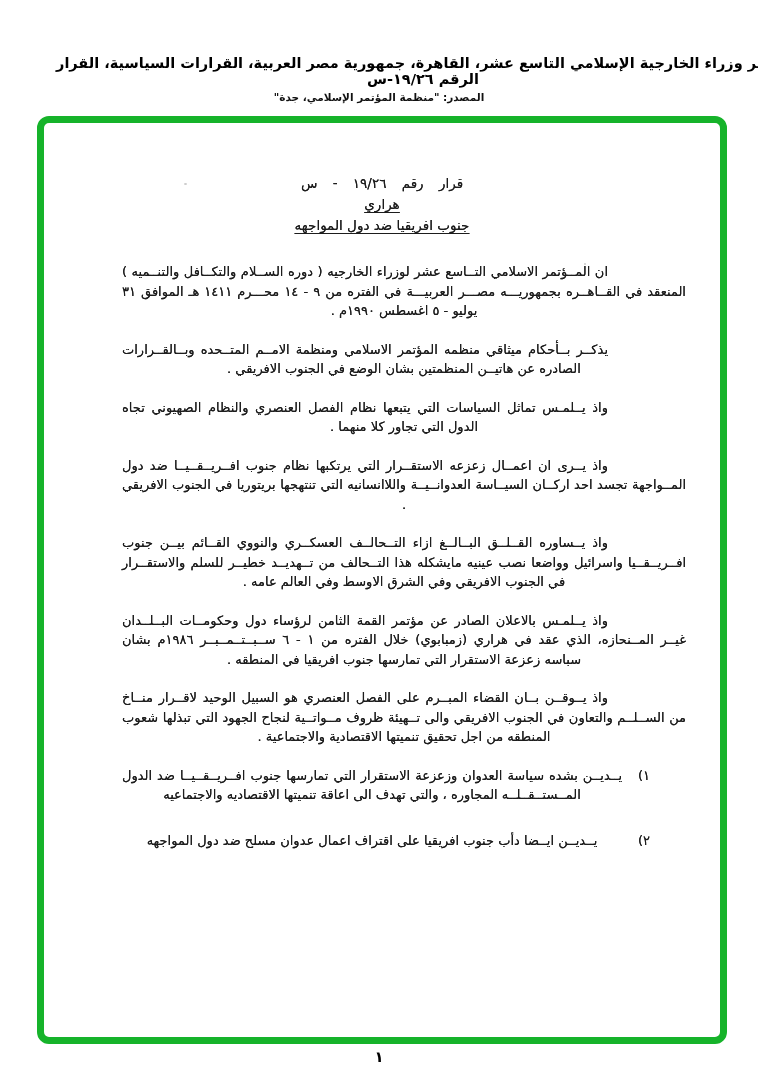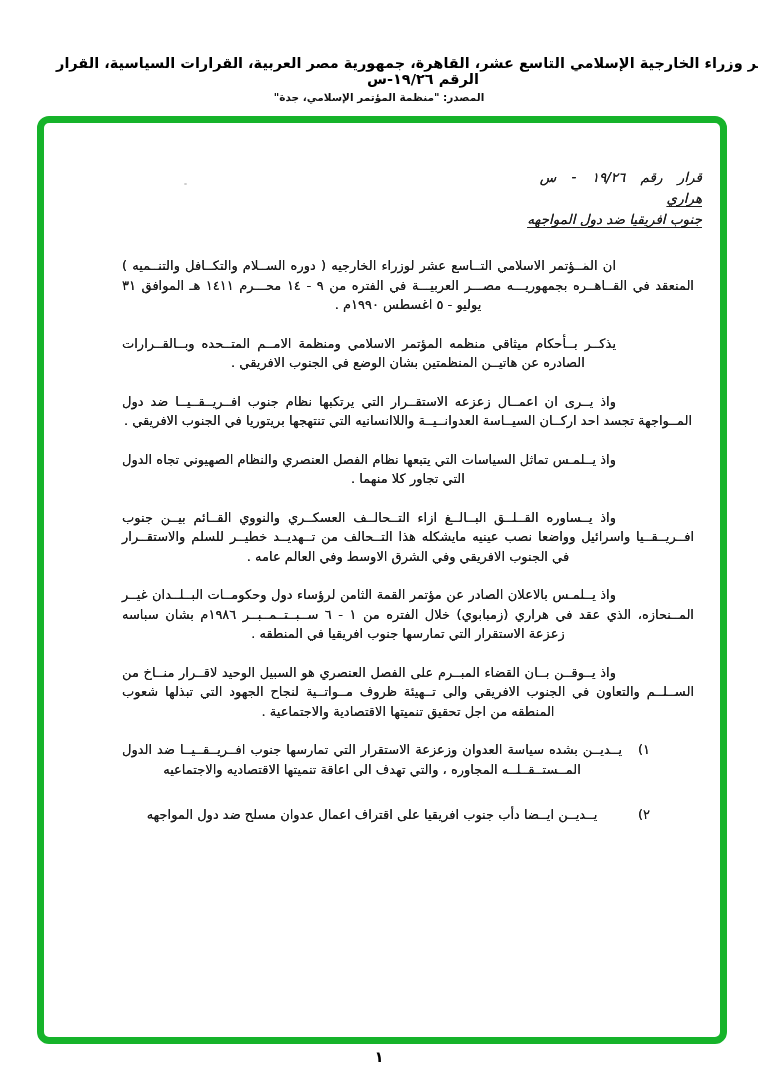--- a/index.html
+++ b/index.html
@@ -56,36 +56,35 @@
     right: 18px;
     direction: rtl;
     color: #222;
     font-size: 13px;
     line-height: 19.5px;
     letter-spacing: 0.2px;
     filter: blur(0.35px) contrast(1.05);
     text-shadow: 0 0 0.5px #333;
   }
   .doc-title {
-    text-align: right;
-    margin: 8px 0 26px 0;
+    text-align: center;
+    margin: 14px 0 26px 0;
     font-size: 13.5px;
     line-height: 21px;
-    font-style: italic;
   }
   .doc-title .t1 { word-spacing: 11px; display: block; }
   .doc-title .t2,
   .doc-title .t3,
   .doc-title .t4 {
     display: block;
     text-decoration: underline;
     text-underline-offset: 3px;
   }
   .para {
-    margin: 0 8px 19px 0;
+    margin: 0 16px 19px 0;
     text-align: justify;
     text-align-last: center;
     text-indent: 78px;
     padding-left: 60px;
   }
   .para .lead {
     text-underline-offset: 3px;
   }
   .items {
     margin: 4px 52px 0 60px;
@@ -130,23 +129,23 @@
     <div class="doc-title">
       <span class="t1">قرار رقم ١٩/٢٦ - س</span>
       <span class="t2">هراري</span>
       <span class="t4">جنوب افريقيا ضد دول المواجهه</span>
     </div>
 
     <p class="para"><span>ان المــؤتمر الاسلامي التــاسع عشر لوزراء الخارجيه ( دوره الســلام والتكــافل والتنــميه ) المنعقد في القــاهــره بجمهوريـــه مصـــر العربيـــة في الفتره من ٩ - ١٤ محـــرم ١٤١١ هـ الموافق ٣١ يوليو - ٥ اغسطس ١٩٩٠م .</span></p>
 
     <p class="para"><span class="lead">يذكــر</span><span> بــأحكام ميثاقي منظمه المؤتمر الاسلامي ومنظمة الامــم المتــحده وبــالقــرارات الصادره عن هاتيــن المنظمتين بشان الوضع في الجنوب الافريقي .</span></p>
 
+    <p class="para"><span class="lead">واذ يــلمـس</span><span> تماثل السياسات التي يتبعها نظام الفصل العنصري والنظام الصهيوني تجاه الدول التي تجاور كلا منهما .</span></p>
+
     <p class="para"><span class="lead">واذ يــرى</span><span> ان اعمــال زعزعه الاستقــرار التي يرتكبها نظام جنوب افــريــقــيــا ضد دول المــواجهة تجسد احد اركــان السيــاسة العدوانــيــة واللاانسانيه التي تنتهجها بريتوريا في الجنوب الافريقي .</span></p>
-
-    <p class="para"><span class="lead">واذ يــلمـس</span><span> تماثل السياسات التي يتبعها نظام الفصل العنصري والنظام الصهيوني تجاه الدول التي تجاور كلا منهما .</span></p>
 
     <p class="para"><span class="lead">واذ يــساوره</span><span> القــلــق البــالــغ ازاء التــحالــف العسكــري والنووي القــائم بيــن جنوب افــريــقــيا واسرائيل وواضعا نصب عينيه مايشكله هذا التــحالف من تــهديــد خطيــر للسلم والاستقــرار في الجنوب الافريقي وفي الشرق الاوسط وفي العالم عامه .</span></p>
 
 
     <p class="para"><span class="lead">واذ يــلمـس</span><span> بالاعلان الصادر عن مؤتمر القمة الثامن لرؤساء دول وحكومــات البــلــدان غيــر المــنحازه، الذي عقد في هراري (زمبابوي) خلال الفتره من ١ - ٦ ســبــتــمــبــر ١٩٨٦م بشان سباسه زعزعة الاستقرار التي تمارسها جنوب افريقيا في المنطقه .</span></p>
 
     <p class="para"><span class="lead">واذ يــوقــن</span><span> بــان القضاء المبــرم على الفصل العنصري هو السبيل الوحيد لاقــرار منــاخ من الســلــم والتعاون في الجنوب الافريقي والى تــهيئة ظروف مــواتــية لنجاح الجهود التي تبذلها شعوب المنطقه من اجل تحقيق تنميتها الاقتصادية والاجتماعية .</span></p>
 
     <div class="items">
       <div class="item">

